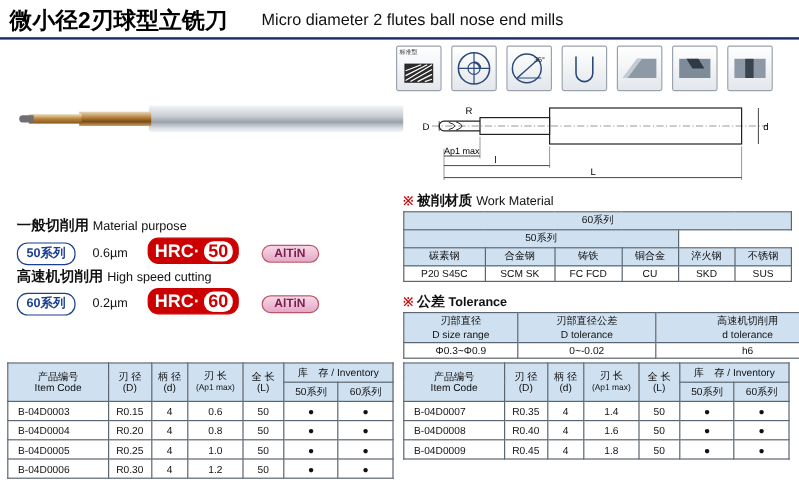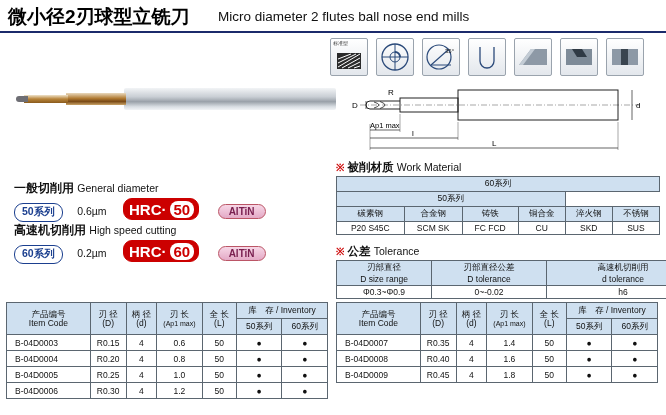--- a/index.html
+++ b/index.html
@@ -170,21 +170,21 @@
       <text x="152" y="68" font-size="8" font-family="Liberation Sans">L</text>
       <line x1="30" y1="46" x2="30" y2="72" stroke="#222" stroke-width=".4"></line>
       <line x1="60" y1="36" x2="60" y2="54" stroke="#222" stroke-width=".4"></line>
       <line x1="118" y1="44" x2="118" y2="62" stroke="#222" stroke-width=".4"></line>
       <line x1="278" y1="44" x2="278" y2="72" stroke="#222" stroke-width=".4"></line>
     </svg>
   </div>
 
   <div class="blk-title" style="left:14px;top:180px;">
     <span>一般切削用</span>
-    <span class="en2">General diameter</span>
+    <span class="en2">Material purpose</span>
   </div>
   <div class="rrow" style="left:14px;top:198px;">
     <span class="pill">50系列</span>
     <span class="ra">0.6µm</span>
     <span class="hrc"><span>HRC·</span><b>50</b></span>
     <span class="altin">AlTiN</span>
   </div>
 
   <div class="blk-title" style="left:14px;top:222px;">
     <span>高速机切削用</span>
@@ -230,21 +230,21 @@
         <td>SKD</td>
         <td>SUS</td>
       </tr>
     </tbody>
       </table>
   </div>
 
   <div style="position:absolute;left:336px;top:244px;font-size:11.5px;font-weight:bold;">
     <span class="secmark">※</span>
     <span>公差</span>
-    <span style="font-weight:normal;font-size:10.5px;">Tolerance</span>
+    <span style="font-weight:bold;font-size:10.5px;">Tolerance</span>
   </div>
   <div class="tol" style="top:260px;">
     <table class="tbl">
       <tbody>
           <tr class="thead">
         <td style="width:90px;">
           <span>刃部直径</span><br>
           <span>D size range</span>
         </td>
         <td style="width:110px;">

